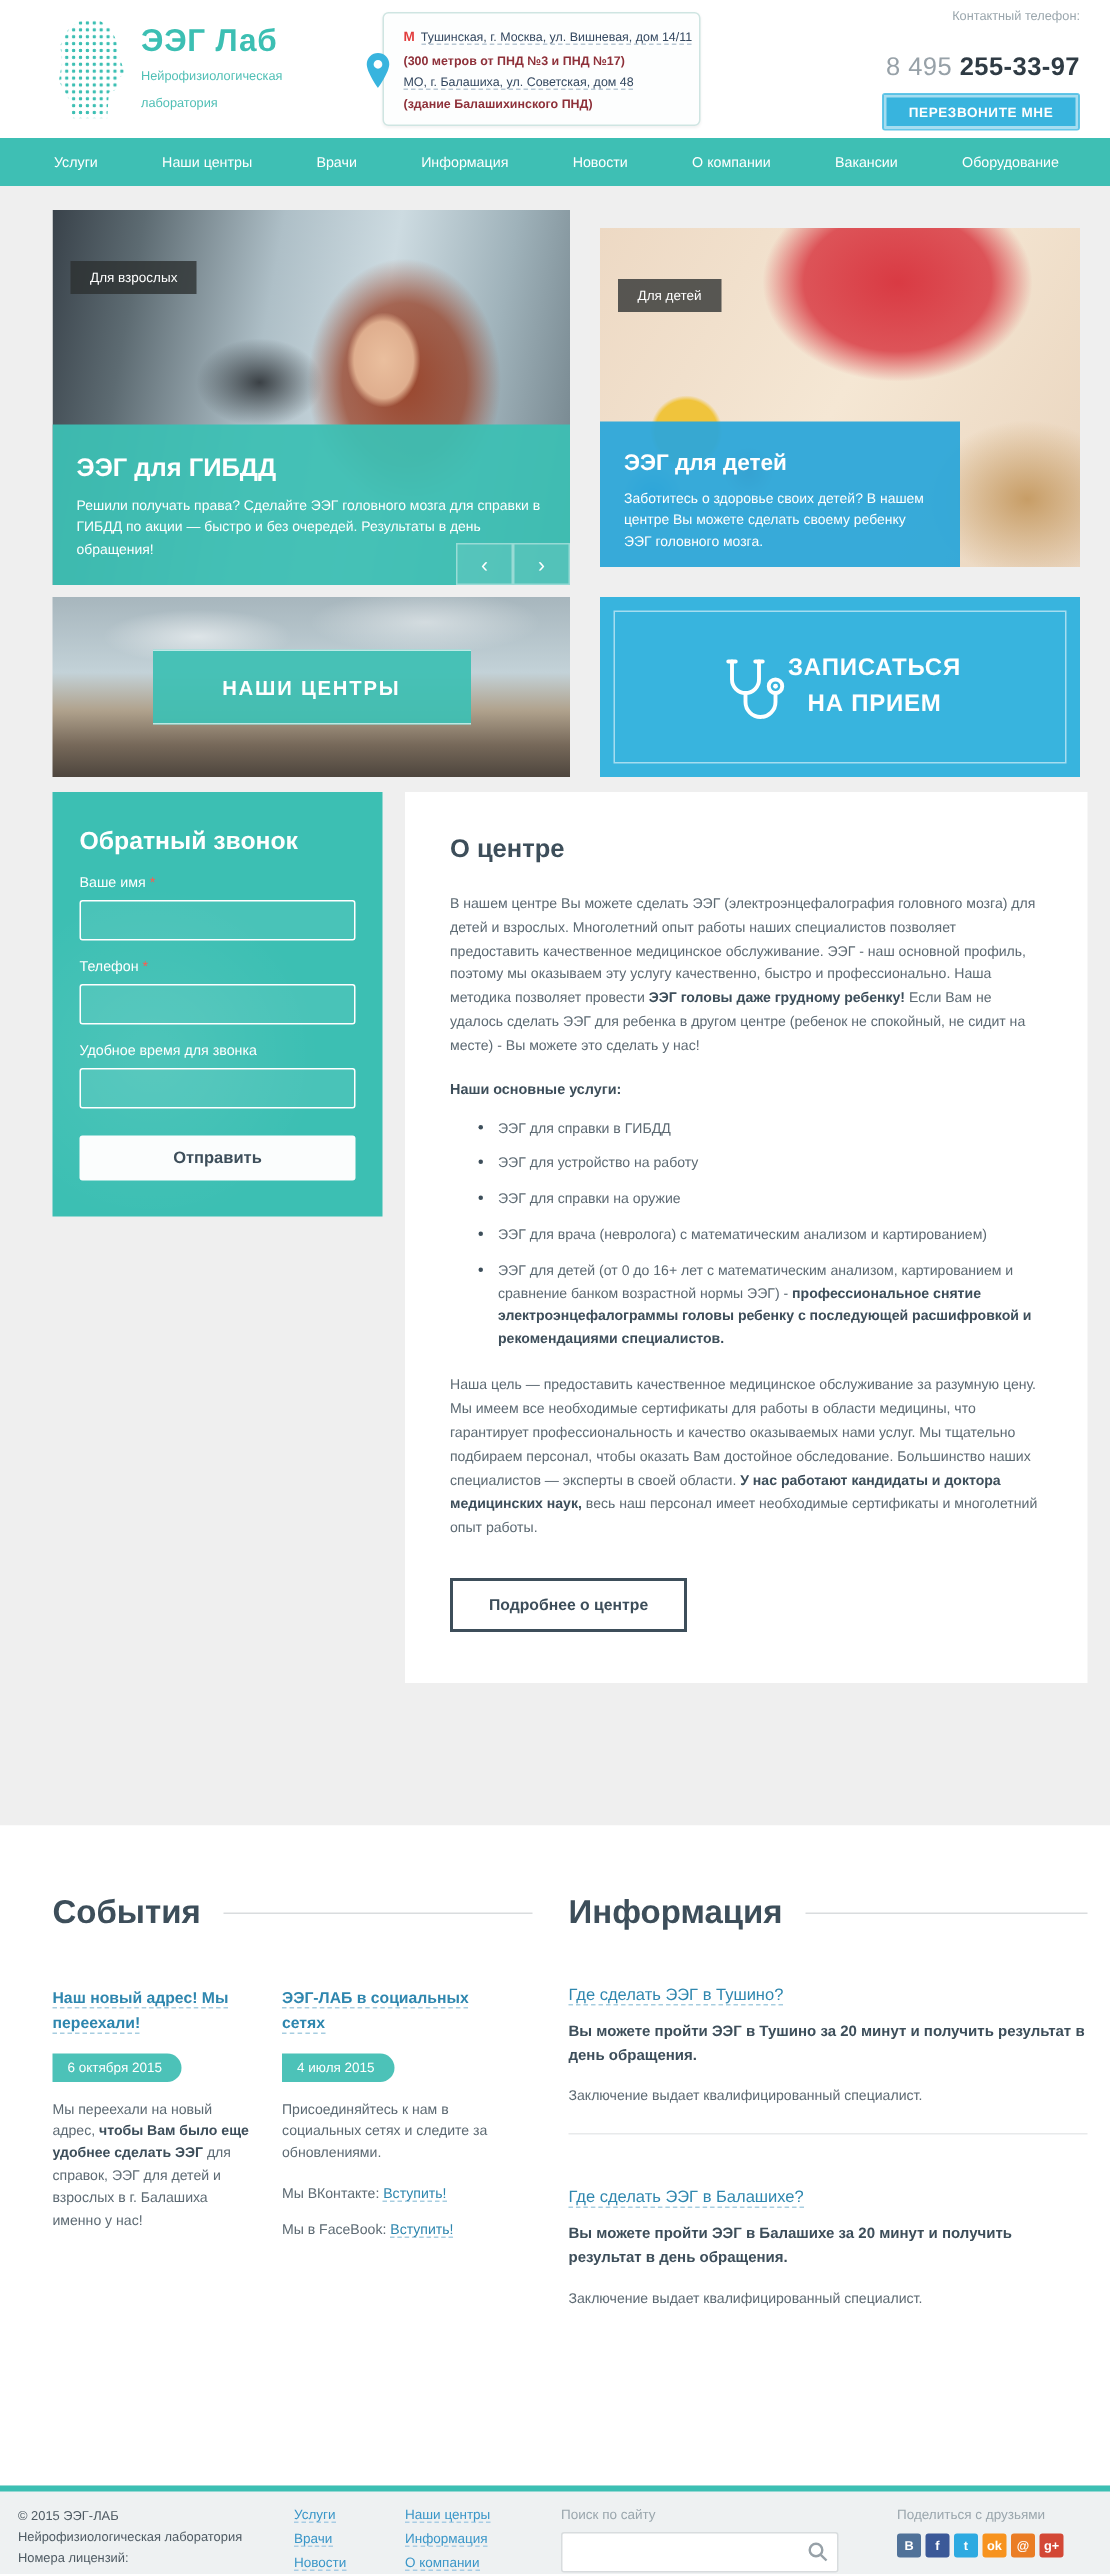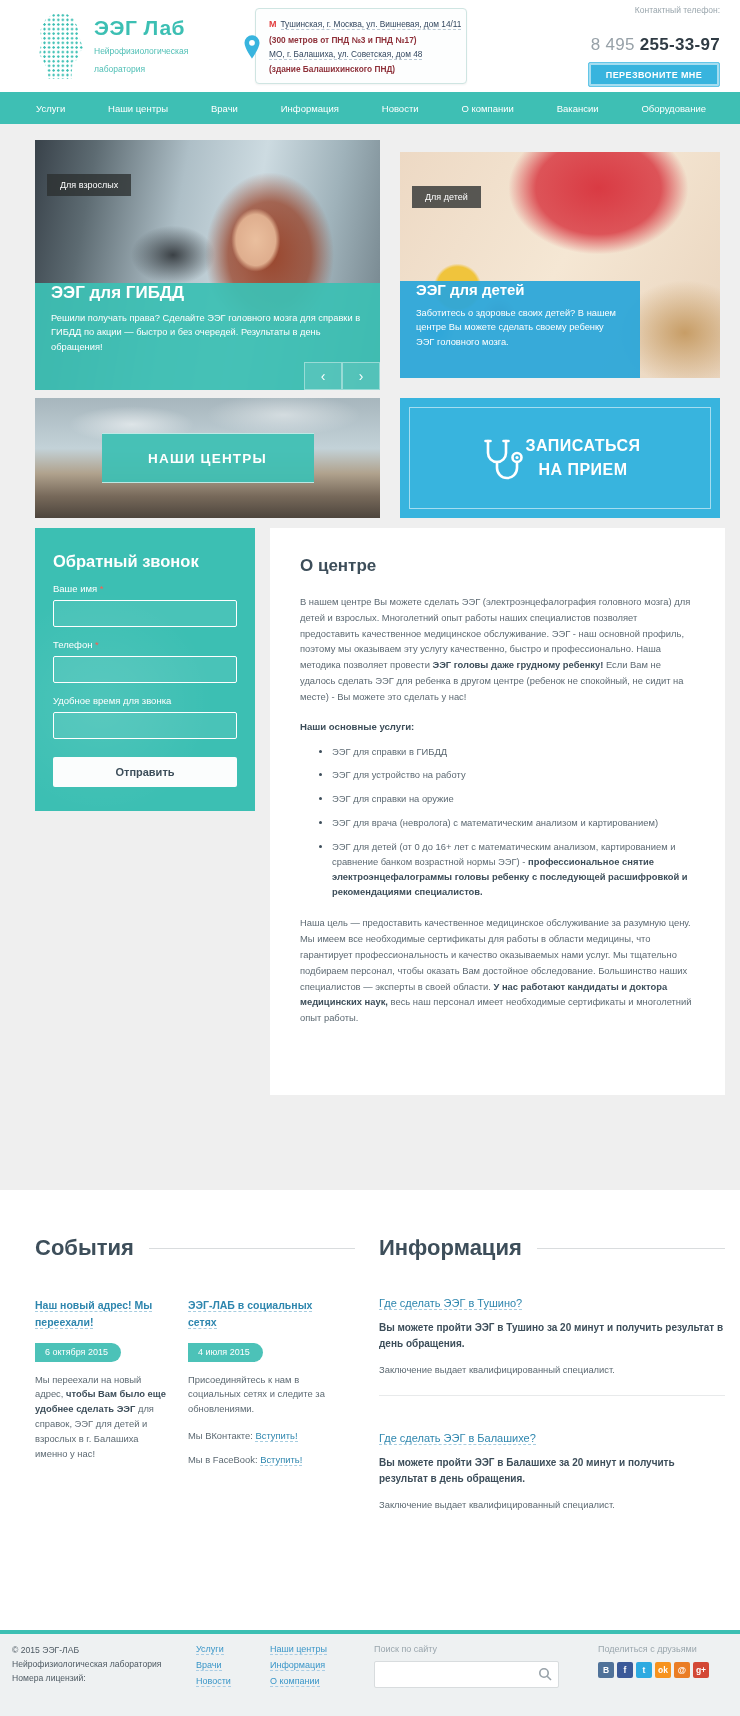--- a/index.html
+++ b/index.html
@@ -51,21 +51,21 @@
     linear-gradient(100deg,#39424a 0%,#5d6b72 16%,#aebfc7 40%,#cddbe1 60%,#9fb2ba 80%,#6f7f87 100%); }
   .photo-children { background:
     radial-gradient(circle 40px at 18% 60%, #f0c43c 0%, #f0c43c 52%, transparent 60%),
     radial-gradient(circle 26px at 31% 72%, #e4574f 0%, transparent 65%),
     radial-gradient(circle 30px at 11% 79%, #3f8fd4 0%, transparent 65%),
     radial-gradient(ellipse 125px 92px at 62% 16%, #d93a43 0%, rgba(217,58,67,.85) 50%, transparent 72%),
     radial-gradient(ellipse 95px 75px at 89% 80%, #c79d66 0%, transparent 70%),
     linear-gradient(120deg,#edd9c4 0%,#f5e7d4 50%,#e9d4bd 100%); }
   .badge { position:absolute; top:10px; left:12px; background:rgba(44,47,47,.78); color:#fff;
     font-size:9px; padding:6px 13px;margin-top:24px; }
-  .overlay { position:absolute; left:0; bottom:0; color:#fff; padding:0 16px 14px; }
+  .overlay { position:absolute; left:0; bottom:0; color:#fff; padding:19px 16px 14px; }
   .overlay h2 { font-size:17px; margin-bottom:8px; font-weight:bold; }
   .overlay p { font-size:9.3px; line-height:1.55; }
   .overlay-adults { right:0; height:107px; background:rgba(61,191,180,.94); }
   .overlay-children { width:240px; height:97px; background:rgba(44,166,217,.95); }
   .overlay-children h2 { font-size:15px; }
   .arrows { position:absolute; right:0; bottom:0; display:flex; }
   .arrow-btn { width:38px; height:28px; background:rgba(255,255,255,.10); border:1px solid rgba(255,255,255,.4);
     color:#fff; font-size:14px; line-height:1; cursor:pointer; }
 
   
@@ -270,20 +270,21 @@
         <p class="about-p"><span>В нашем центре Вы можете сделать ЭЭГ (электроэнцефалография головного мозга) для детей и взрослых. Многолетний опыт работы наших специалистов позволяет предоставить качественное медицинское обслуживание. ЭЭГ - наш основной профиль, поэтому мы оказываем эту услугу качественно, быстро и профессионально. Наша методика позволяет провести </span><span class="dark">ЭЭГ головы даже грудному ребенку!</span><span> Если Вам не удалось сделать ЭЭГ для ребенка в другом центре (ребенок не спокойный, не сидит на месте) - Вы можете это сделать у нас!</span></p>
         <div class="services-heading">Наши основные услуги:</div>
         <ul class="about-list">
           <li>ЭЭГ для справки в ГИБДД</li>
           <li>ЭЭГ для устройство на работу</li>
           <li>ЭЭГ для справки на оружие</li>
           <li>ЭЭГ для врача (невролога) с математическим анализом и картированием)</li>
           <li><span>ЭЭГ для детей (от 0 до 16+ лет с математическим анализом, картированием и сравнение банком возрастной нормы ЭЭГ) - </span><span class="dark">профессиональное снятие электроэнцефалограммы головы ребенку с последующей расшифровкой и рекомендациями специалистов.</span></li>
         </ul>
         <p class="about-p"><span>Наша цель — предоставить качественное медицинское обслуживание за разумную цену. Мы имеем все необходимые сертификаты для работы в области медицины, что гарантирует профессиональность и качество оказываемых нами услуг. Мы тщательно подбираем персонал, чтобы оказать Вам достойное обследование. Большинство наших специалистов — эксперты в своей области. </span><span class="dark">У нас работают кандидаты и доктора медицинских наук,</span><span> весь наш персонал имеет необходимые сертификаты и многолетний опыт работы.</span></p>
+        <button class="more-btn">Подробнее о центре</button>
       </section>
     </div>
   </div>
 
   <section class="news-section">
     <div class="events-col">
       <div class="sec-heading">
         <span>События</span>
           <span class="line"></span>
       </div>

